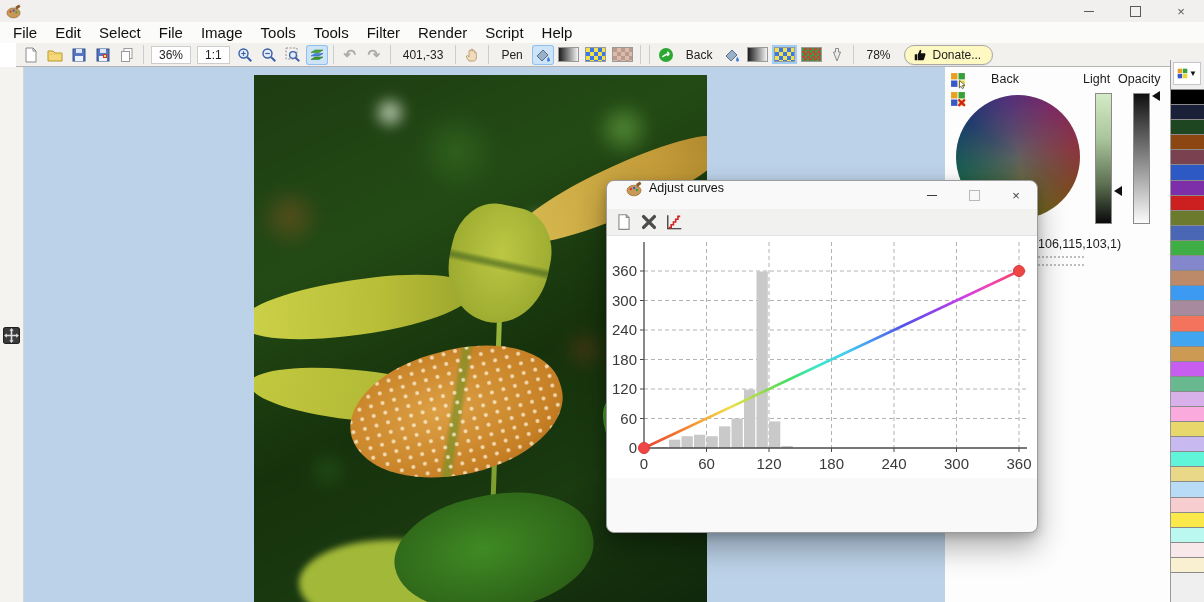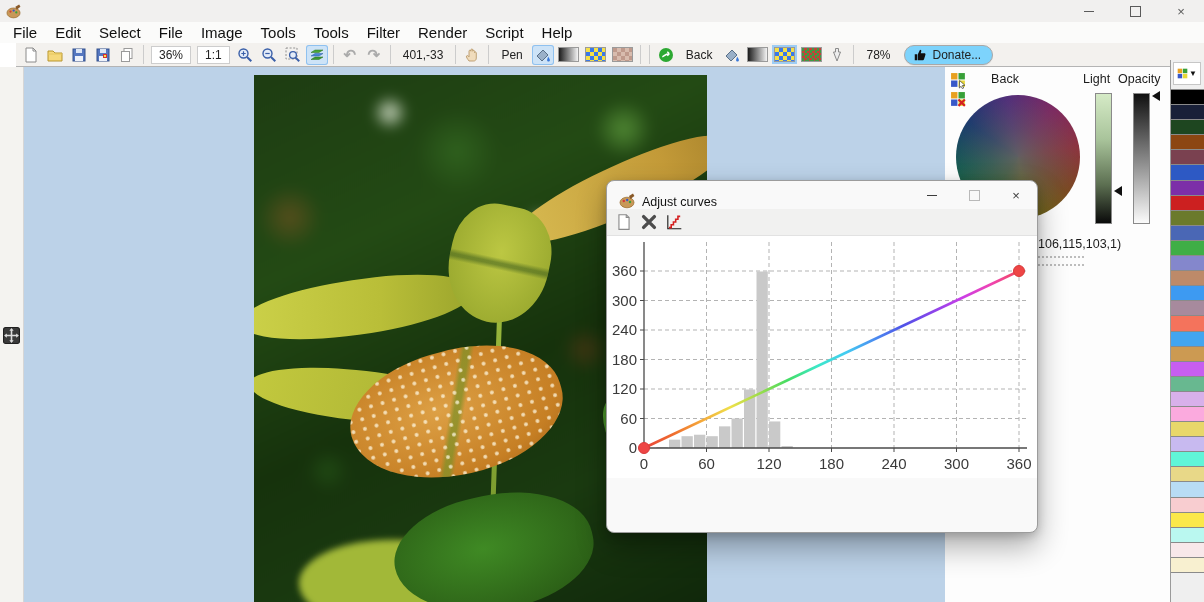--- a/index.html
+++ b/index.html
@@ -33,21 +33,21 @@
   .tb-box{background:#fff;border:1px solid #cdcdcd;padding:1px 7px;margin:0 2px;white-space:nowrap}
   .tb-glyph{font-size:15px;font-weight:bold;color:#ababab;width:20px;text-align:center}
   .mini-swatch{width:19px;height:13px;border:1px solid #9a9a9a;margin:0 2px;flex:none}
   .sw-grad{background:linear-gradient(90deg,#1c1c1c,#f4f4f4)}
   .sw-check{background:repeating-conic-gradient(#3a78e8 0 25%,#f5e048 0 50%) 0 0/8px 8px}
   .sw-tex{background:repeating-conic-gradient(#d8bcae 0 25%,#bf9a8c 0 50%) 0 0/8px 8px}
   .sw-mosaic{background:repeating-conic-gradient(#c04438 0 25%,#3f9a44 0 50%) 0 0/5px 5px,
              linear-gradient(90deg,rgba(60,80,200,.55),rgba(220,200,60,.55));background-blend-mode:normal}
   .mini-swatch.hl{box-shadow:0 0 0 2px #9ecdf5}
   .donate{display:flex;align-items:center;gap:6px;border:1px solid #a8a8a8;border-radius:11px;
-          background:#7dd3fc;padding:2px 11px 2px 8px;box-shadow:0 1px 0 #e2e2e2;margin-left:4px}
+          background:#fef9c3;padding:2px 11px 2px 8px;box-shadow:0 1px 0 #e2e2e2;margin-left:4px}
   .donate svg{width:14px;height:14px}
 
   
   .toolcol{position:absolute;left:0;top:67px;width:24px;height:535px;background:#f4f3f0;
            border-right:1px solid #d6d6d6;display:flex;flex-direction:row;align-items:center;
            padding-top:1px;box-sizing:border-box}
   .tool{width:22px;height:22px;display:flex;align-items:center;justify-content:center;border-radius:3px;flex:none}
   .tool svg{width:17px;height:17px}
   .tool.active{background:#f8efc6;box-shadow:inset 0 0 0 1px #d9c97c}
   .tool .ab{color:#1a5ad8;font-weight:bold;font-size:12px}
@@ -120,21 +120,21 @@
             display:flex;align-items:center;justify-content:space-between;padding:0 3px;box-sizing:border-box}
   .pal-head svg{width:11px;height:11px}
   .pal-head .dd{font-size:8px;color:#111}
   .pal-swatches{position:absolute;left:0px;top:29px;width:33px;border-top:1px solid #8a8a8a}
   .pal-swatch{height:14.1px;border-bottom:1px solid #8a8a8a}
 
   
   .dialog{position:absolute;left:606px;top:180px;width:430px;height:351px;background:#f9f9f9;
           border:1px solid #9c9c9c;border-radius:8px;overflow:hidden;z-index:50;
           box-shadow:0 14px 30px rgba(0,0,0,.32),0 3px 10px rgba(0,0,0,.18)}
-  .dlg-title{height:28px;display:flex;align-items:flex-end;gap:7px;padding-left:12px;font-size:12.5px;color:#111}
+  .dlg-title{height:28px;display:flex;align-items:flex-start;gap:7px;padding-left:19px;font-size:12.5px;color:#111}
   .dlg-title svg{width:16px;height:16px}
   .dlg-controls{position:absolute;right:0;top:0;height:28px;display:flex}
   .dlg-btnc{width:42px;height:28px;display:flex;align-items:center;justify-content:center;color:#3c3c3c;font-size:13px}
   .dlg-btnc .mini{display:block;width:10px;height:1px;background:#3c3c3c}
   .dlg-btnc .maxi{display:block;width:9px;height:9px;border:1px solid #b9b9b9}
   .dlg-tabs{height:25px;background:#f3f3f2;border-bottom:1px solid #dadada;display:flex;align-items:stretch;
             padding-left:3px;font-size:12.5px;color:#141414}
   .tab{display:flex;align-items:center;padding:0 12px;border-right:1px solid #e4e4e4}
   .tab.sel{background:#fff;outline:1px dotted #555;outline-offset:-3px}
   .dlg-toolbar{height:26px;background:#f1f1f0;border-bottom:1px solid #e2e2e2;display:flex;align-items:center;

